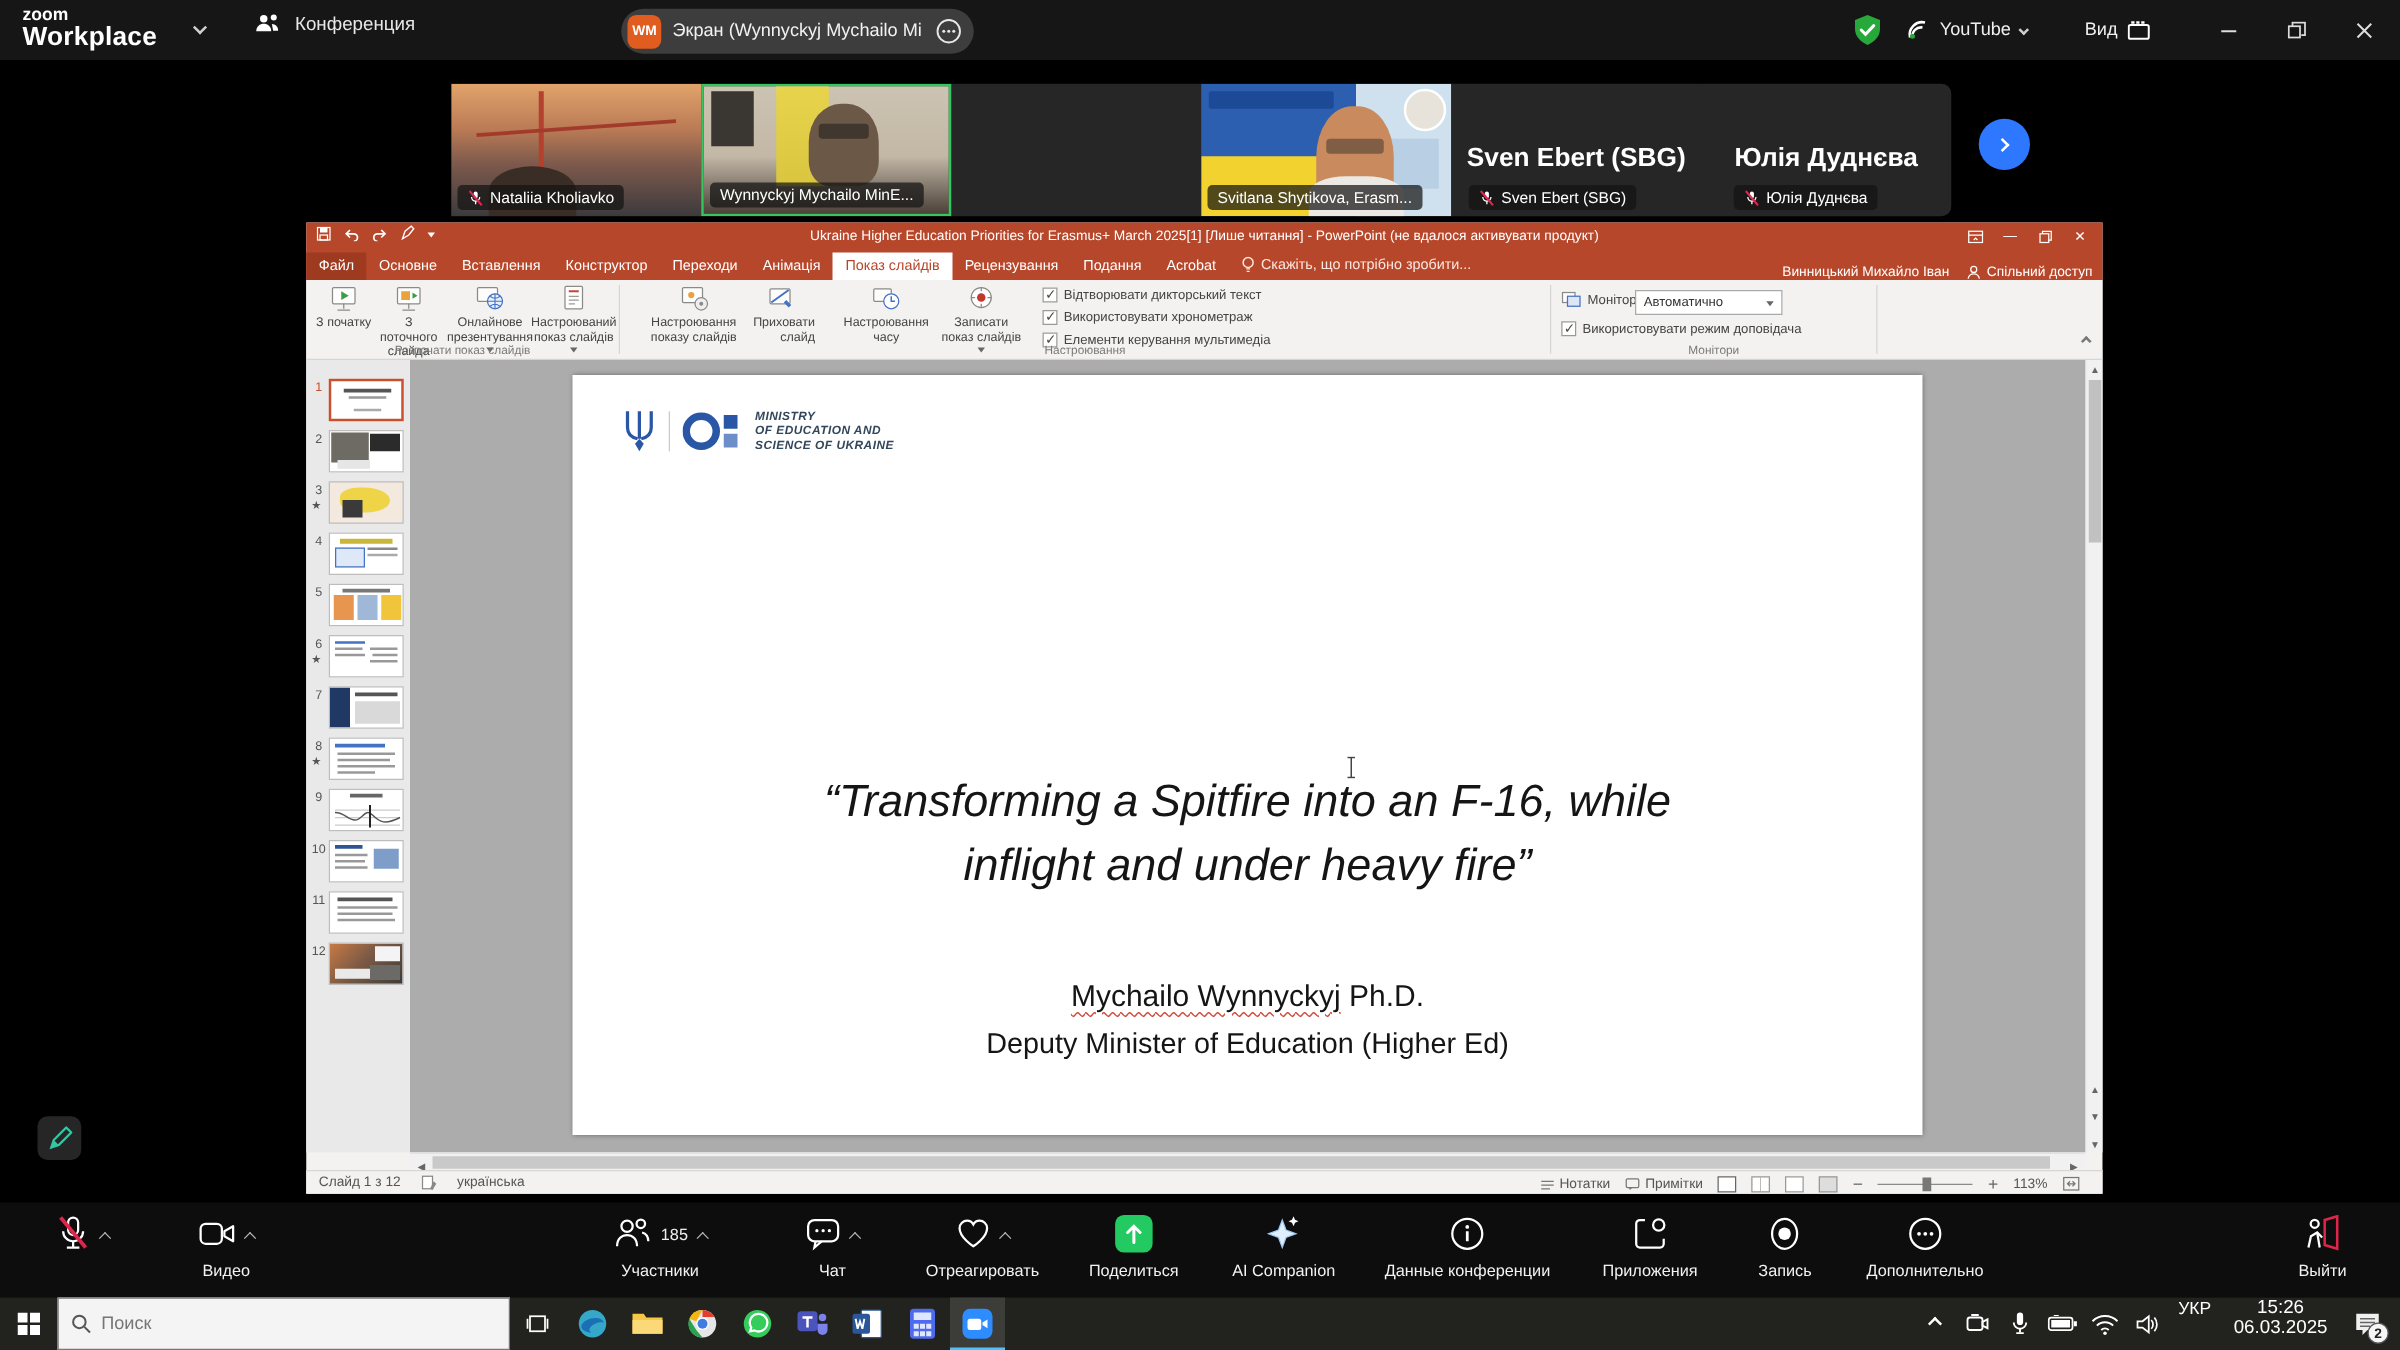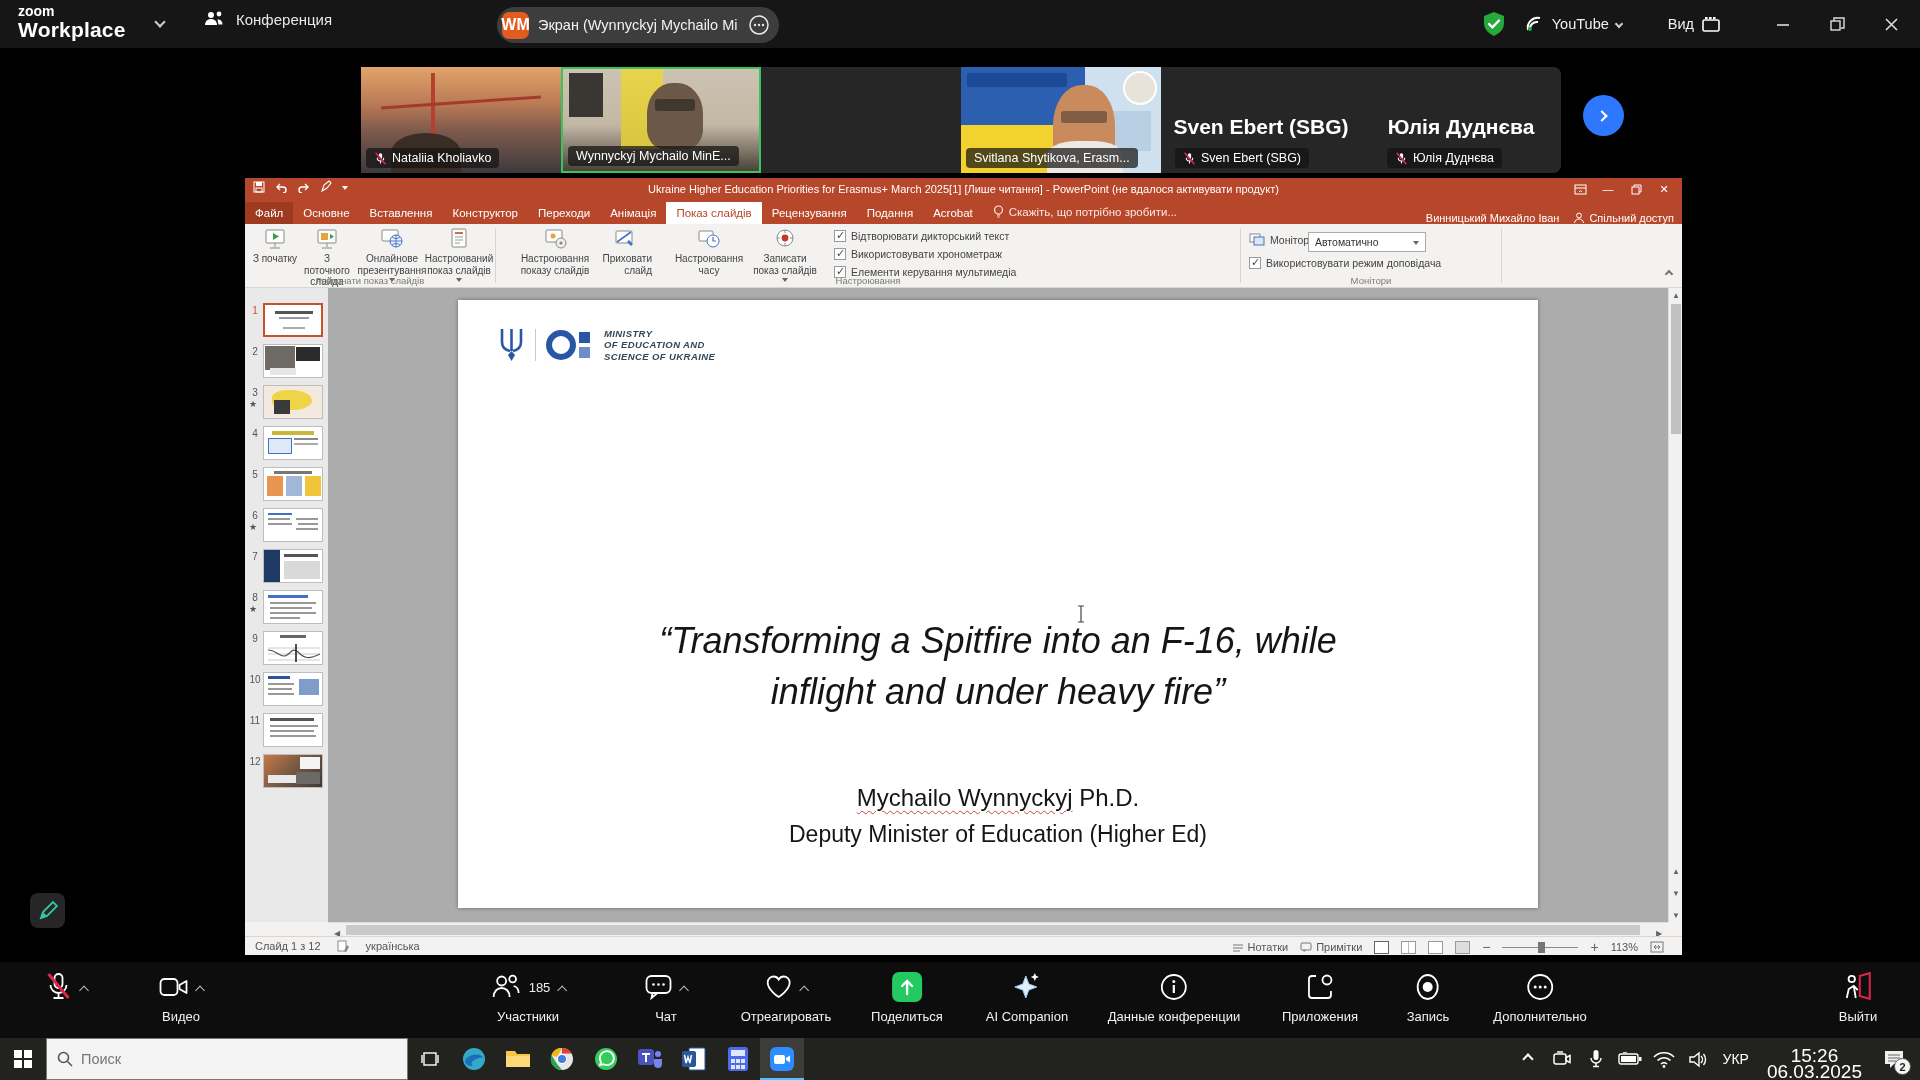--- a/index.html
+++ b/index.html
@@ -9,21 +9,21 @@
   
   #topbar { position:absolute; left:0; top:0; width:1920px; height:48px; background:#161616; color:#fff; }
   .zlogo { position:absolute; left:18px; top:4px; line-height:1.05; }
   .zlogo .l1 { font-size:14px; font-weight:bold; }
   .zlogo .l2 { font-size:21px; font-weight:bold; letter-spacing:.2px; }
   .chev { display:inline-block; width:8px; height:8px; border-right:2px solid #cfcfcf; border-bottom:2px solid #cfcfcf; transform:rotate(45deg); }
   .chev.up { transform:rotate(-135deg); }
   #topbar-chev { position:absolute; left:156px; top:18px; }
   .meet-tab { position:absolute; left:204px; top:10px; display:flex; align-items:center; gap:10px; font-size:15px; color:#e8e8e8; }
   .share-pill { position:absolute; left:497px; top:7px; height:36px; background:#3d3d3d; border-radius:18px; display:flex; align-items:center; gap:9px; padding:0 8px 0 5px; }
-  .share-pill .avatar { width:27px; height:27px; border-radius:7px; background:#e05c1f; color:#fff; font-size:16px; font-weight:bold; display:flex; align-items:center; justify-content:center; }
+  .share-pill .avatar { width:27px; height:27px; border-radius:7px; background:#e05c1f; color:#fff; font-size:11px; font-weight:bold; display:flex; align-items:center; justify-content:center; }
   .share-pill .txt { font-size:14.5px; color:#f2f2f2; max-width:200px; white-space:nowrap; overflow:hidden; }
   .topbar-right { position:absolute; right:0; top:0; height:48px; display:flex; align-items:center; gap:18px; padding-right:14px; }
   .yt { display:flex; align-items:center; gap:7px; font-size:14.5px; color:#f0f0f0; }
   .vid-view { display:flex; align-items:center; gap:8px; font-size:14.5px; color:#f0f0f0; margin-left:28px; }
   .winbtn { width:30px; height:30px; display:flex; align-items:center; justify-content:center; color:#dcdcdc; }
 
   
   #strip { position:absolute; left:0; top:48px; width:1920px; height:130px; background:#000; }
   #strip-inner { position:absolute; left:361px; top:19px; width:1200px; height:106px; background:#262626; border-radius:0 8px 8px 0; overflow:hidden; }
   .vtile { position:absolute; top:0; height:106px; width:200px; overflow:hidden; }
@@ -103,23 +103,23 @@
   .zchev { width:7px; height:7px; border-right:1.6px solid #bbb; border-bottom:1.6px solid #bbb; transform:rotate(-135deg); margin-top:6px; }
   .pcount { font-size:13px; color:#eee; }
 
   
   #taskbar { position:absolute; left:0; top:1038px; width:1920px; height:42px; background:#22221e; display:flex; align-items:center; color:#fff; }
   .tb-start { width:46px; height:42px; display:flex; align-items:center; justify-content:center; }
   .tb-search { width:362px; height:42px; background:#f4f4f4; border:1px solid #777; display:flex; align-items:center; gap:8px; padding:0 10px; }
   .tb-search input { border:none; outline:none; background:transparent; font-size:14.5px; color:#333; width:290px; font-family:"Liberation Sans",sans-serif; }
   .tb-ico { width:44px; height:42px; display:flex; align-items:center; justify-content:center; position:relative; }
   .tb-ico.active { background:#3c3c38; box-shadow:inset 0 -2px 0 #4cc2ff; }
-  .tb-tray { margin-left:auto; display:flex; align-items:center; gap:4px; padding-right:6px; }
+  .tb-tray { margin-left:auto; display:flex; align-items:flex-start; gap:4px; padding-right:6px; }
   .tray-ico { width:30px; height:42px; display:flex; align-items:center; justify-content:center; }
-  .tb-clock { text-align:center; font-size:19px; line-height:16px; padding:0 8px;margin-top:10px; }
+  .tb-clock { text-align:center; font-size:15px; line-height:16px; padding:0 8px; }
   .tb-lang { font-size:14px; padding:0 6px; }
   .notif { position:relative; width:40px; height:42px; display:flex; align-items:center; justify-content:center; }
   .notif .badge { position:absolute; right:3px; bottom:5px; width:17px; height:17px; border-radius:50%; background:#f5f5f5; color:#222; font-size:11px; font-weight:bold; display:flex; align-items:center; justify-content:center; border:1px solid #555; }
 </style>
 </head>
 <body>
 
 <div id="stage">
 
   <div id="topbar">

